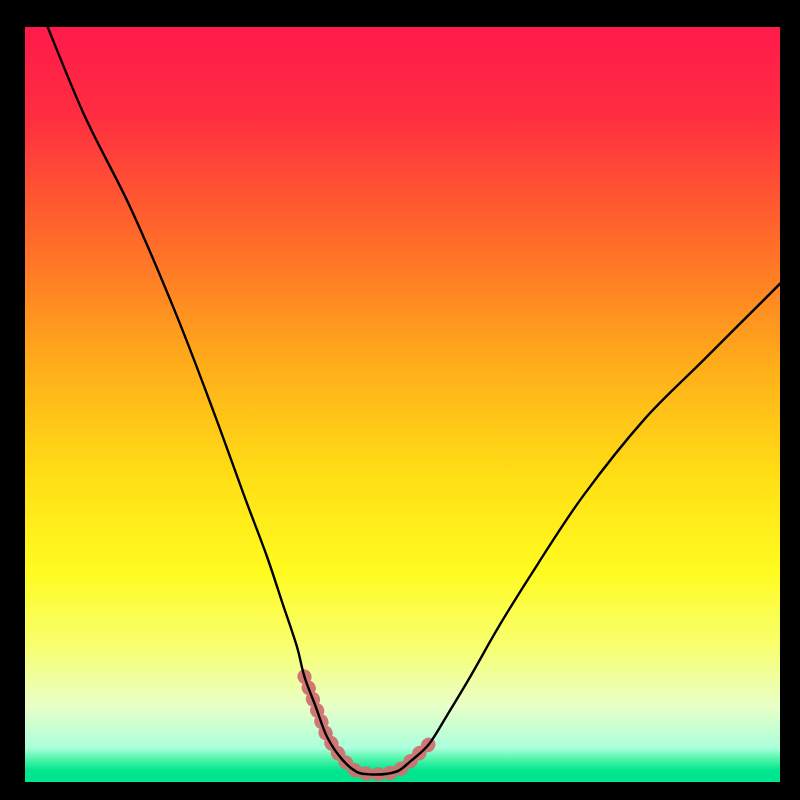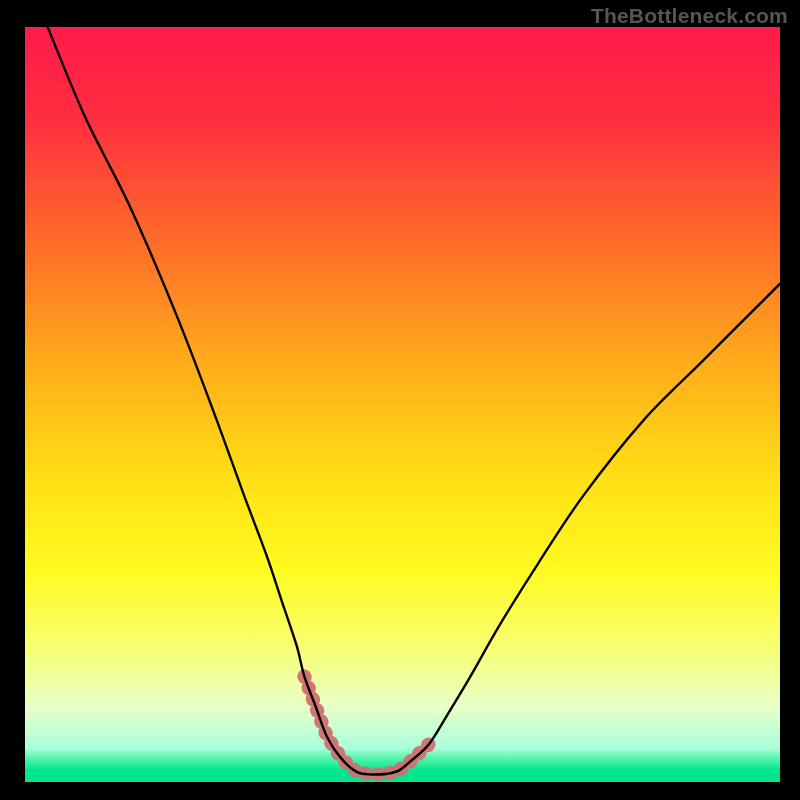--- a/index.html
+++ b/index.html
@@ -61,14 +61,13 @@
     <rect id="plot-rect" x="25" y="27" width="755" height="755" fill="url(#bg-grad)"></rect>
 
     <rect id="green-floor" x="25" y="775" width="755" height="7" fill="#00e58e"></rect>
 
     <g clip-path="url(#plot-clip)">
       <path id="overlay-path" fill="none" stroke-linecap="round" stroke-linejoin="round" d="M 304.35 676.30 C 304.70 677.22, 305.73 679.99, 306.43 681.84 C 307.12 683.68, 307.81 685.53, 308.50 687.37 C 309.19 689.22, 309.89 691.06, 310.58 692.91 C 311.27 694.76, 311.96 696.60, 312.66 698.45 C 313.35 700.29, 314.04 702.14, 314.73 703.98 C 315.42 705.83, 316.12 707.67, 316.81 709.52 C 317.50 711.37, 318.19 713.21, 318.88 715.06 C 319.58 716.90, 320.27 718.75, 320.96 720.59 C 321.65 722.44, 322.34 724.28, 323.04 726.13 C 323.73 727.98, 324.42 729.86, 325.11 731.67 C 325.80 733.48, 326.50 735.58, 327.19 736.98 C 327.88 738.39, 328.57 739.06, 329.26 740.10 C 329.96 741.14, 330.65 742.17, 331.34 743.21 C 332.03 744.25, 332.73 745.29, 333.42 746.33 C 334.11 747.36, 334.80 748.40, 335.49 749.44 C 336.19 750.48, 336.88 751.52, 337.57 752.55 C 338.26 753.59, 338.95 754.63, 339.65 755.67 C 340.34 756.71, 341.03 757.93, 341.72 758.78 C 342.41 759.64, 343.11 760.16, 343.80 760.79 C 344.49 761.42, 345.18 761.97, 345.88 762.56 C 346.57 763.15, 347.26 763.74, 347.95 764.32 C 348.64 764.91, 349.34 765.50, 350.03 766.09 C 350.72 766.68, 351.41 767.26, 352.10 767.85 C 352.80 768.44, 353.49 769.03, 354.18 769.62 C 354.87 770.21, 355.56 770.93, 356.26 771.38 C 356.95 771.84, 357.64 772.14, 358.33 772.35 C 359.02 772.57, 359.72 772.56, 360.41 772.67 C 361.10 772.77, 361.79 772.87, 362.49 772.98 C 363.18 773.08, 363.87 773.19, 364.56 773.29 C 365.25 773.39, 365.95 773.50, 366.64 773.60 C 367.33 773.70, 368.02 773.81, 368.71 773.91 C 369.41 774.02, 370.10 774.14, 370.79 774.22 C 371.48 774.31, 372.17 774.41, 372.87 774.42 C 373.56 774.44, 374.25 774.35, 374.94 774.32 C 375.63 774.28, 376.33 774.25, 377.02 774.21 C 377.71 774.18, 378.40 774.14, 379.09 774.11 C 379.79 774.08, 380.48 774.04, 381.17 774.01 C 381.86 773.97, 382.56 773.94, 383.25 773.90 C 383.94 773.87, 384.63 773.83, 385.32 773.80 C 386.02 773.76, 386.71 773.80, 387.40 773.70 C 388.09 773.59, 388.78 773.33, 389.48 773.14 C 390.17 772.96, 390.86 772.77, 391.55 772.59 C 392.24 772.40, 392.94 772.22, 393.63 772.03 C 394.32 771.85, 395.01 771.66, 395.70 771.48 C 396.40 771.30, 397.09 771.21, 397.78 770.93 C 398.47 770.64, 399.17 770.24, 399.86 769.77 C 400.55 769.30, 401.24 768.66, 401.93 768.11 C 402.63 767.55, 403.32 767.00, 404.01 766.45 C 404.70 765.89, 405.39 765.34, 406.09 764.79 C 406.78 764.23, 407.47 763.68, 408.16 763.13 C 408.85 762.57, 409.55 762.04, 410.24 761.44 C 410.93 760.84, 411.62 760.17, 412.31 759.53 C 413.01 758.89, 413.70 758.26, 414.39 757.62 C 415.08 756.98, 415.78 756.35, 416.47 755.71 C 417.16 755.07, 417.85 754.44, 418.54 753.80 C 419.24 753.16, 419.93 752.53, 420.62 751.89 C 421.31 751.25, 422.00 750.62, 422.70 749.98 C 423.39 749.34, 424.08 748.71, 424.77 748.07 C 425.46 747.43, 426.16 746.80, 426.85 746.16 C 427.54 745.52, 428.58 744.57, 428.93 744.25" stroke="#d07070" stroke-width="14" stroke-dasharray="1 11" stroke-opacity="0.95"></path>
       <path id="curve-path" fill="none" stroke-linecap="round" stroke-linejoin="round" d="M 47.65 27.00 C 53.94 42.10, 71.56 87.40, 85.40 117.60 C 99.24 147.80, 115.60 175.48, 130.70 208.20 C 145.80 240.92, 162.16 279.92, 176.00 313.90 C 189.84 347.88, 202.43 381.85, 213.75 412.05 C 225.07 442.25, 235.14 471.19, 243.95 495.10 C 252.76 519.01, 260.31 537.88, 266.60 555.50 C 272.89 573.12, 276.67 585.70, 281.70 600.80 C 286.73 615.90, 293.03 633.52, 296.80 646.10 C 300.57 658.68, 301.20 666.23, 304.35 676.30 C 307.50 686.37, 311.90 696.43, 315.68 706.50 C 319.45 716.57, 322.60 727.89, 327.00 736.70 C 331.40 745.51, 337.07 753.44, 342.10 759.35 C 347.13 765.26, 352.17 769.67, 357.20 772.18 C 362.23 774.70, 367.27 774.20, 372.30 774.45 C 377.33 774.70, 383.00 774.32, 387.40 773.70 C 391.80 773.07, 394.95 772.69, 398.73 770.67 C 402.50 768.66, 405.02 766.02, 410.05 761.62 C 415.08 757.21, 422.63 752.18, 428.93 744.25 C 435.22 736.32, 440.88 725.38, 447.80 714.05 C 454.72 702.72, 461.64 691.40, 470.45 676.30 C 479.26 661.20, 489.32 642.33, 500.65 623.45 C 511.98 604.58, 524.56 584.44, 538.40 563.05 C 552.24 541.66, 566.08 519.01, 583.70 495.10 C 601.32 471.19, 623.97 442.25, 644.10 419.60 C 664.23 396.95, 681.85 381.85, 704.50 359.20 C 727.15 336.55, 767.42 296.28, 780.00 283.70" stroke="#000000" stroke-width="2.4"></path>
     </g>
   </svg>
 
-  <div class="watermark">TheBottleneck.com</div>
 </div>
 
 </body></html>

